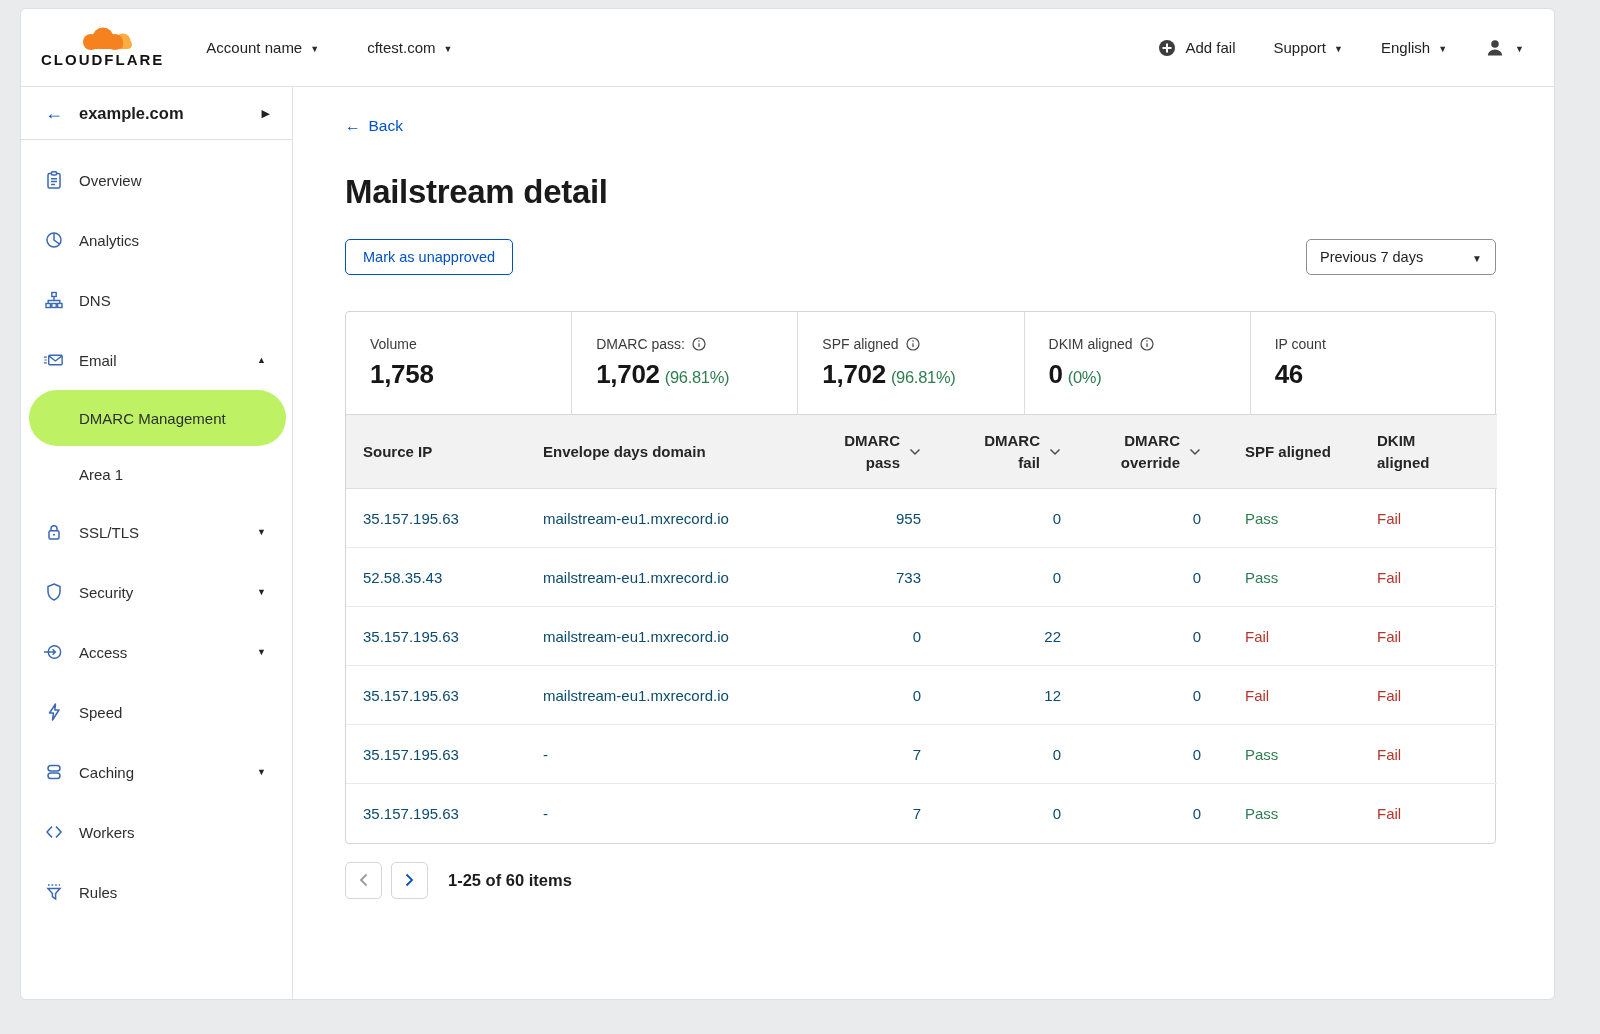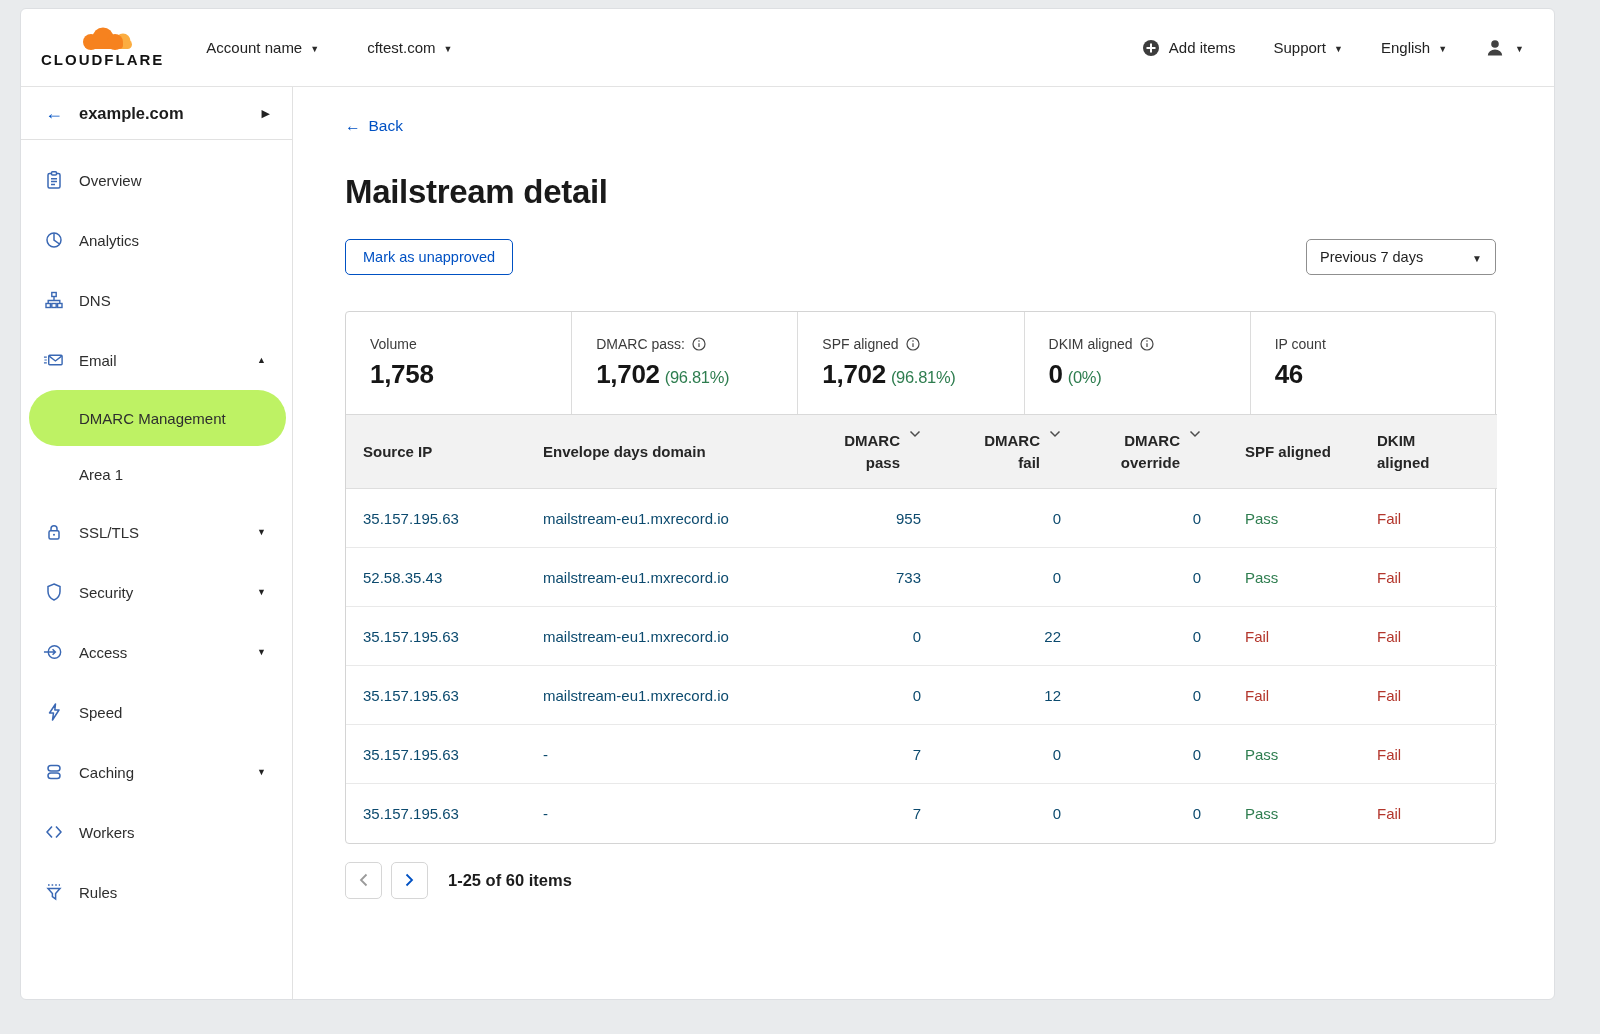--- a/index.html
+++ b/index.html
@@ -61,21 +61,21 @@
   .stat-pct { font-size:16.5px; font-weight:normal; color:#2e7d4f; margin-left:5px; }
   .info-ic { display:inline-flex; cursor:pointer; }
   
   table { width:100%; border-collapse:collapse; table-layout:fixed; }
   thead tr { background:#f2f2f2; }
   th { height:74px; font-size:15px; font-weight:bold; color:#262626; text-align:left; border-top:1px solid #d9d9d9; border-bottom:1px solid #dedede; vertical-align:middle; }
   th.c1 { padding-left:17px; }
   th.num, td.num { text-align:right; padding-right:12px; }
   th.c6, td.c6 { padding-left:32px; }
   th.c7, td.c7 { padding-left:24px; }
-  .th-flex { display:flex; justify-content:flex-end; gap:9px; }
+  .th-flex { display:flex; align-items:center; justify-content:flex-end; gap:9px; }
   .th-lines { text-align:right; line-height:1.45; }
   .th-lines.left { text-align:left; }
   td { height:59px; font-size:15px; color:#0c4a6e; vertical-align:middle; }
   td.c1 { padding-left:17px; }
   tbody tr + tr td { border-top:1px solid #e9e9e9; }
   td.pass { color:#2e7d4f; }
   td.fail { color:#b3362c; }
   .sort-chevron { flex:0 0 12px; }
   
   .pagination { width:1151px; display:flex; align-items:center; margin-top:18px; }
@@ -108,21 +108,21 @@
       <span>cftest.com</span>
       <span class="tri">▼</span>
     </div>
     <div class="topnav-right">
       <div class="addsite">
         <svg width="18" height="18" viewBox="0 0 18 18">
           <circle cx="9" cy="9" r="8" fill="#3d3d3d"></circle>
           <rect x="8" y="4.5" width="2" height="9" fill="#fff"></rect>
           <rect x="4.5" y="8" width="9" height="2" fill="#fff"></rect>
         </svg>
-        <span>Add items</span>
+        <span>Add fail</span>
       </div>
       <div class="nav-drop">
         <span>Support</span>
         <span class="tri">▼</span>
       </div>
       <div class="nav-drop">
         <span>English</span>
         <span class="tri">▼</span>
       </div>
       <div class="user-chip">

